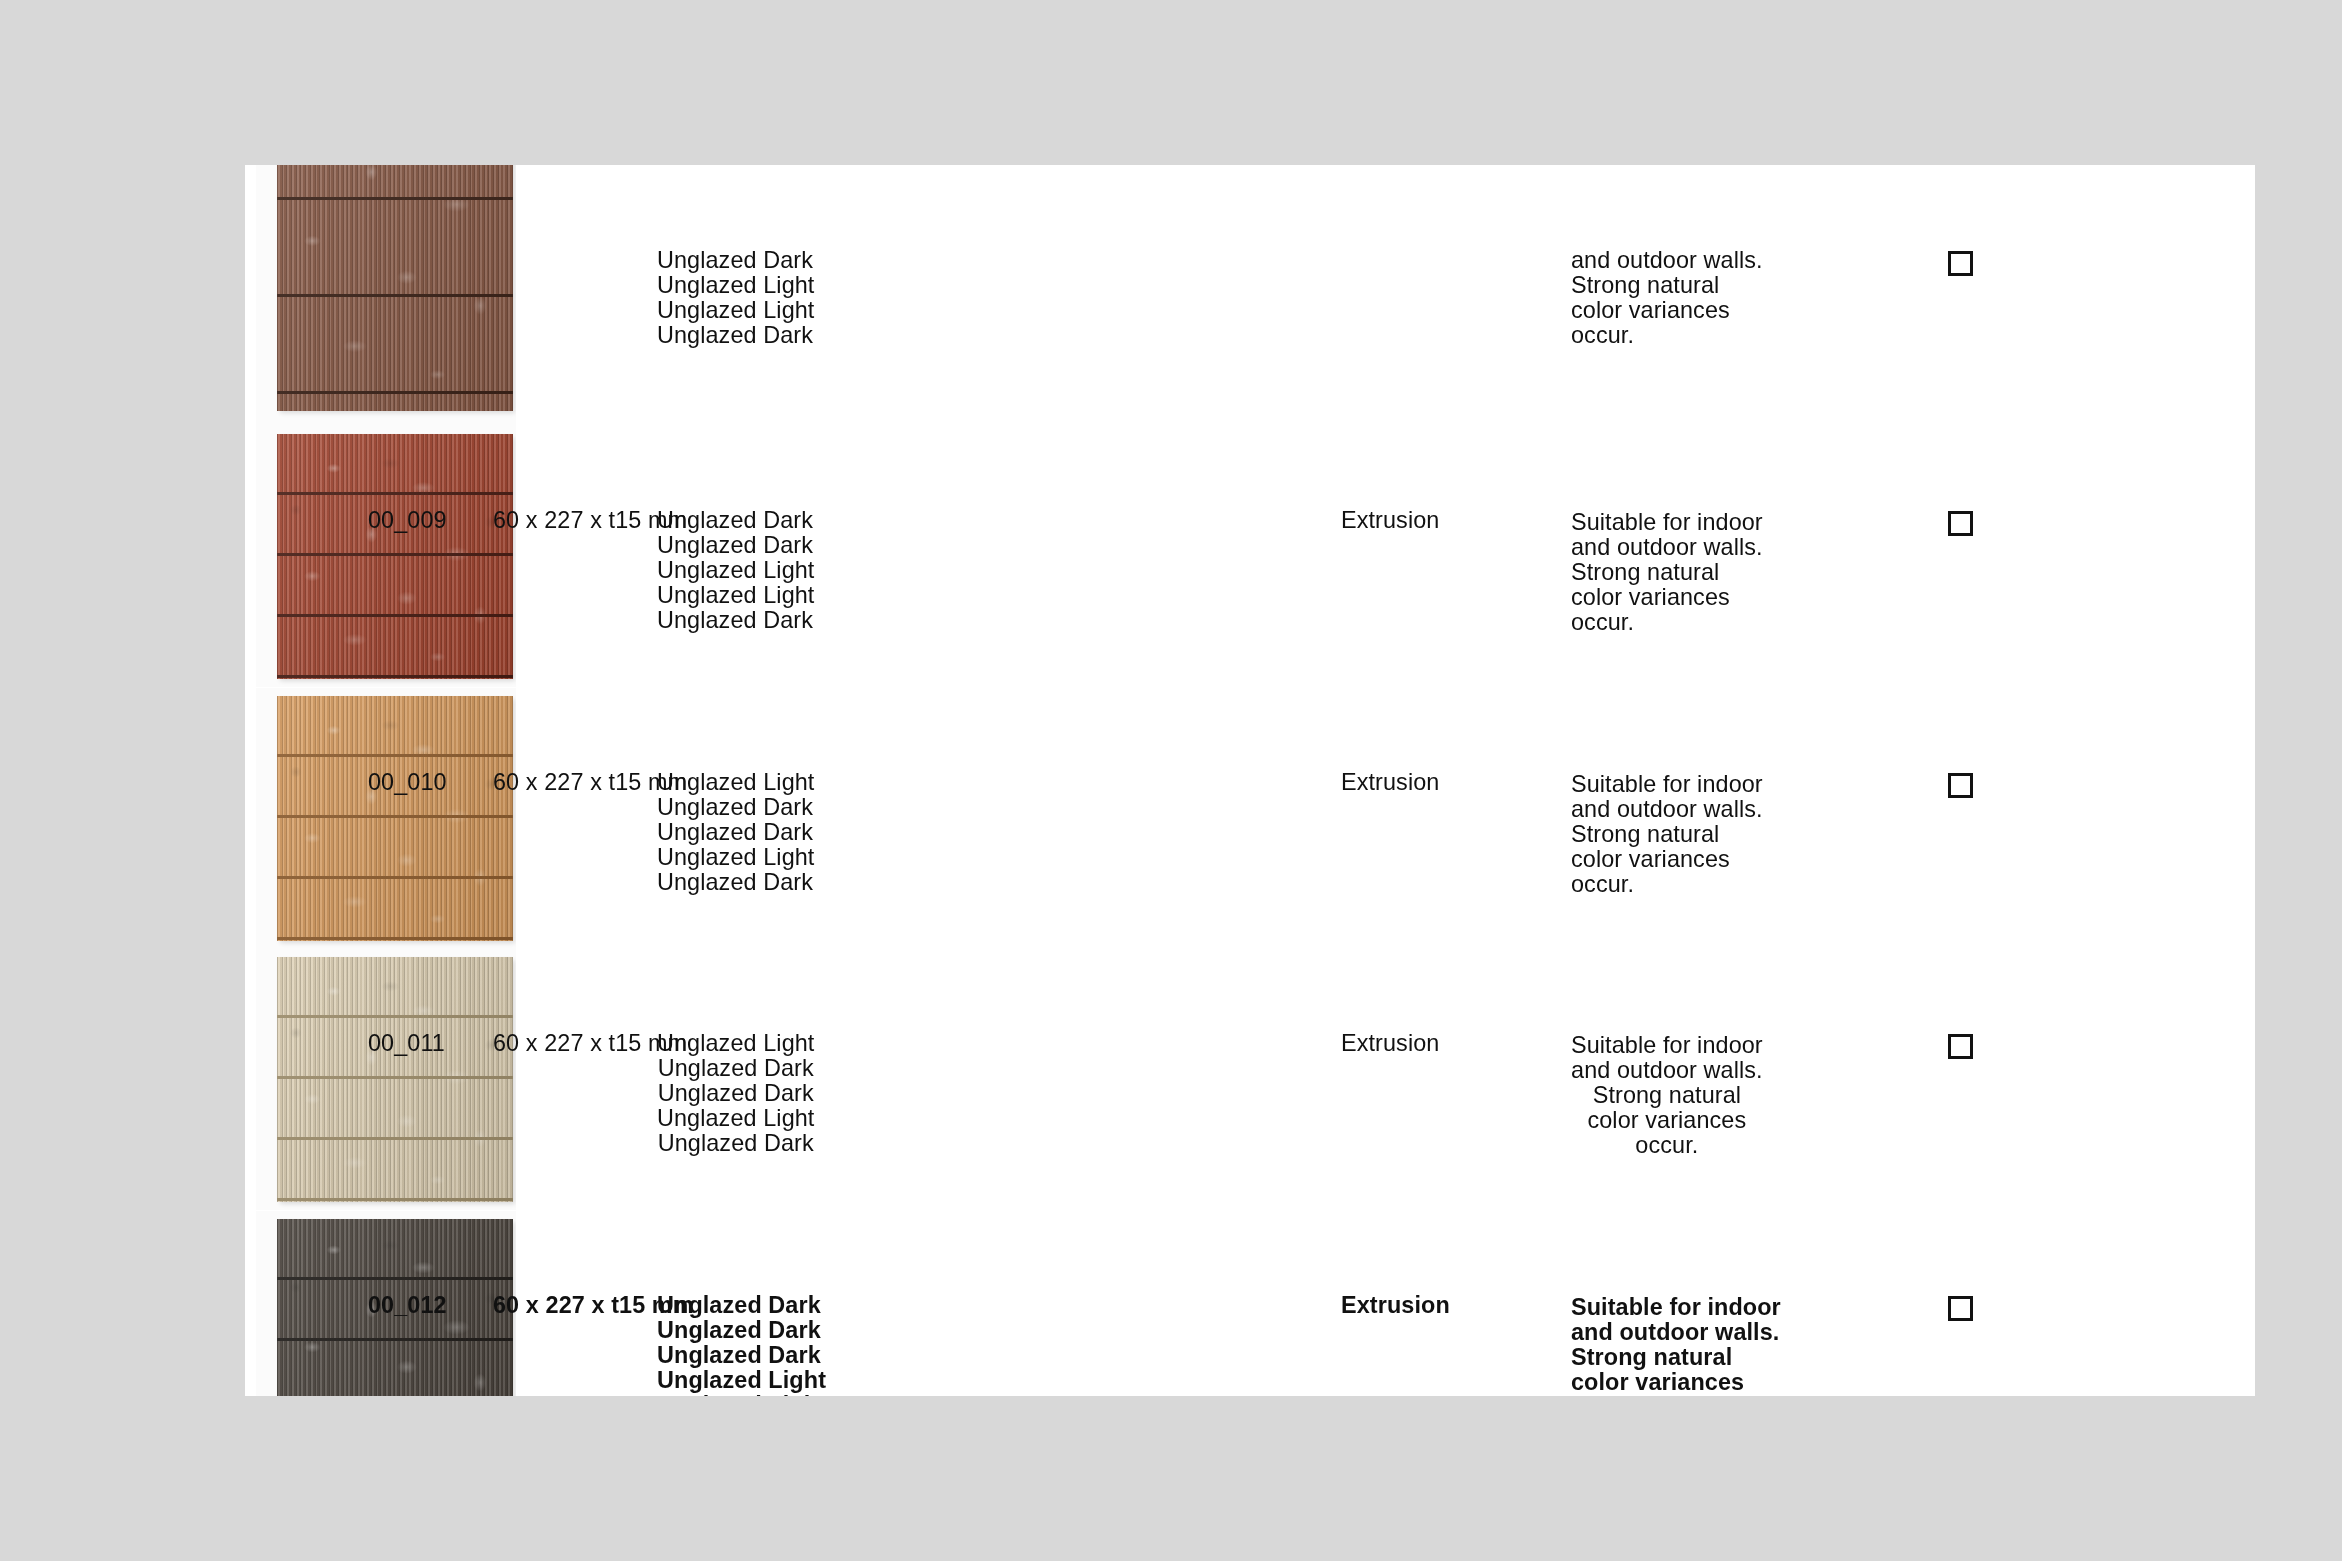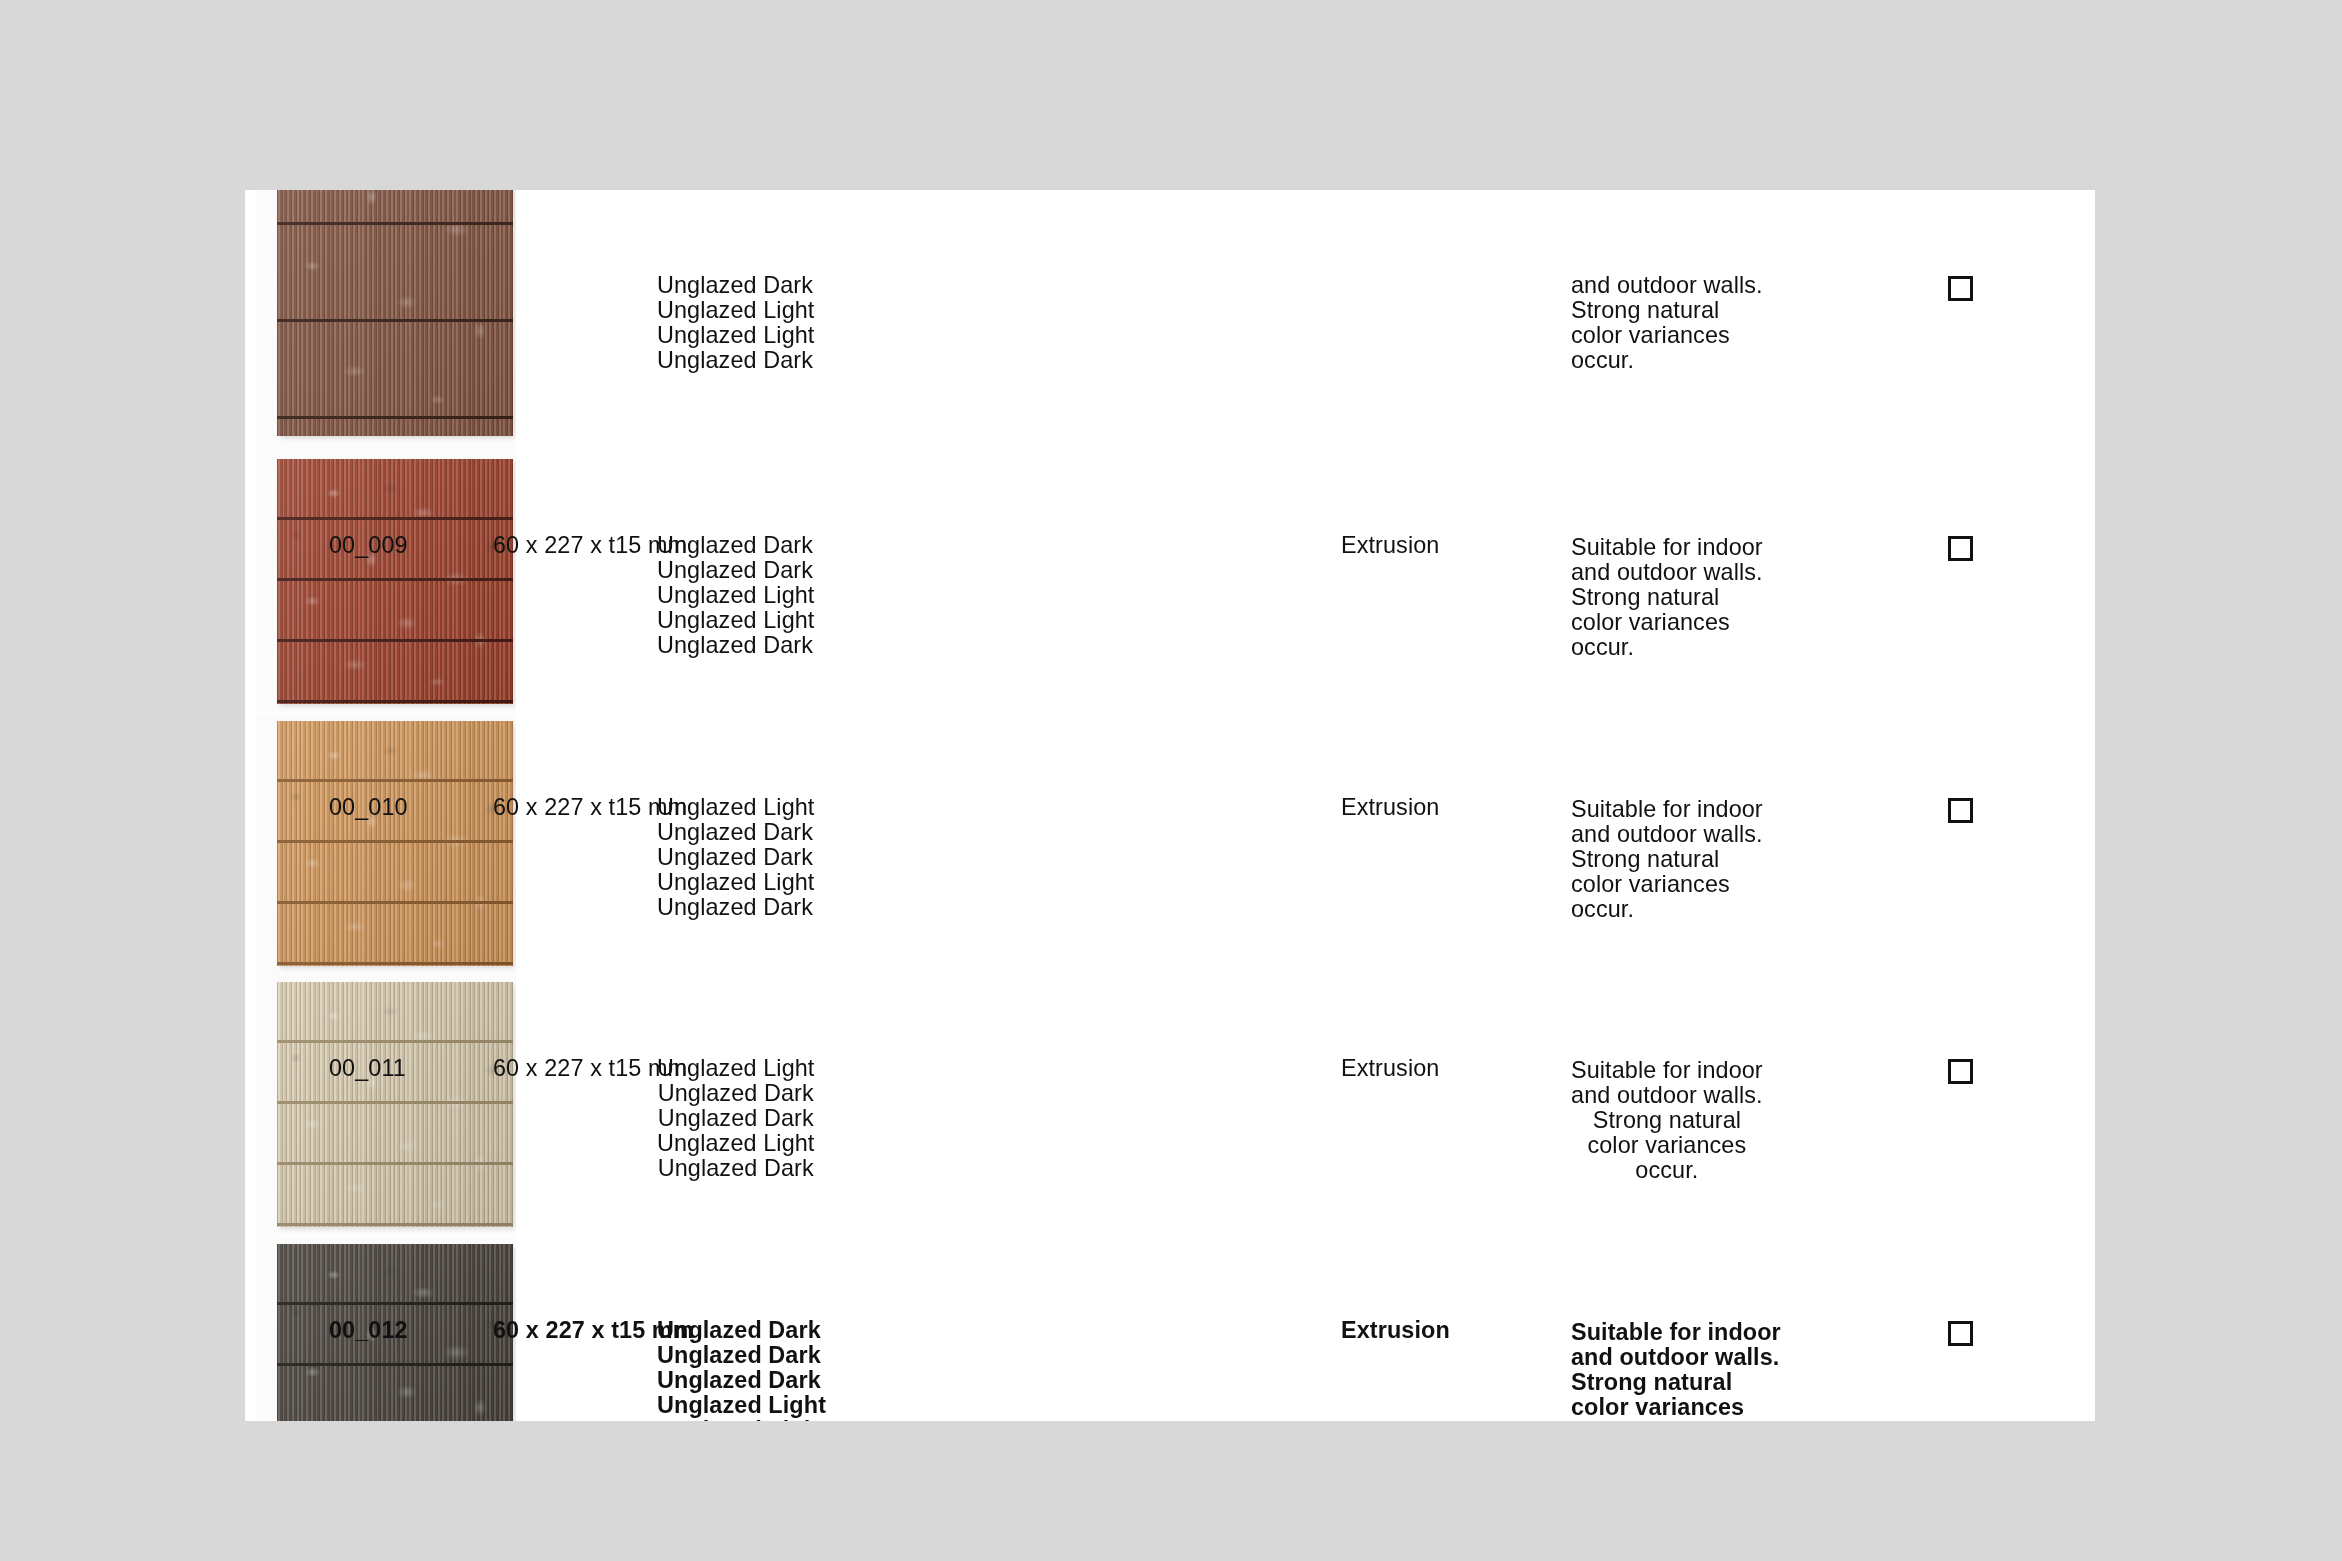--- a/index.html
+++ b/index.html
@@ -14,25 +14,24 @@
     font-family: "Liberation Sans", sans-serif;
     overflow: hidden;
     position: relative;
   }
 
   
   #sheet {
     position: absolute;
     left: 245px;
     top: 165px;
-    width: 1850px;
+    width: 2010px;
     height: 1231px;
     background: #ffffff;
     overflow: hidden;
-    margin-top: 25px;
   }
 
   
   .row {
     position: absolute;
     left: 0;
     width: 1850px;
     height: 261px;
   }
   .row.r0 { top: -159px; height: 421px; }
@@ -125,21 +124,21 @@
 
   
   .cell {
     position: absolute;
     font-size: 23.4px;
     line-height: 25px;
     color: #111;
     white-space: pre-line;
     letter-spacing: 0.1px;
   }
-  .c-id     { left: 84px;   top: 82px; }
+  .c-id     { left: 84px;   top: 82px; padding-left: 39px; }
   .c-size   { left: 248px;  top: 82px; }
   .c-finish { left: 412px;  top: 82px; }
   .c-method { left: 1096px; top: 82px; }
   .c-desc   { left: 1326px; top: 84px; }
 
   .row.r0 .c-id,
   .row.r0 .c-size,
   .row.r0 .c-finish,
   .row.r0 .c-method,
   .row.r0 .c-desc { top: 242px; }

